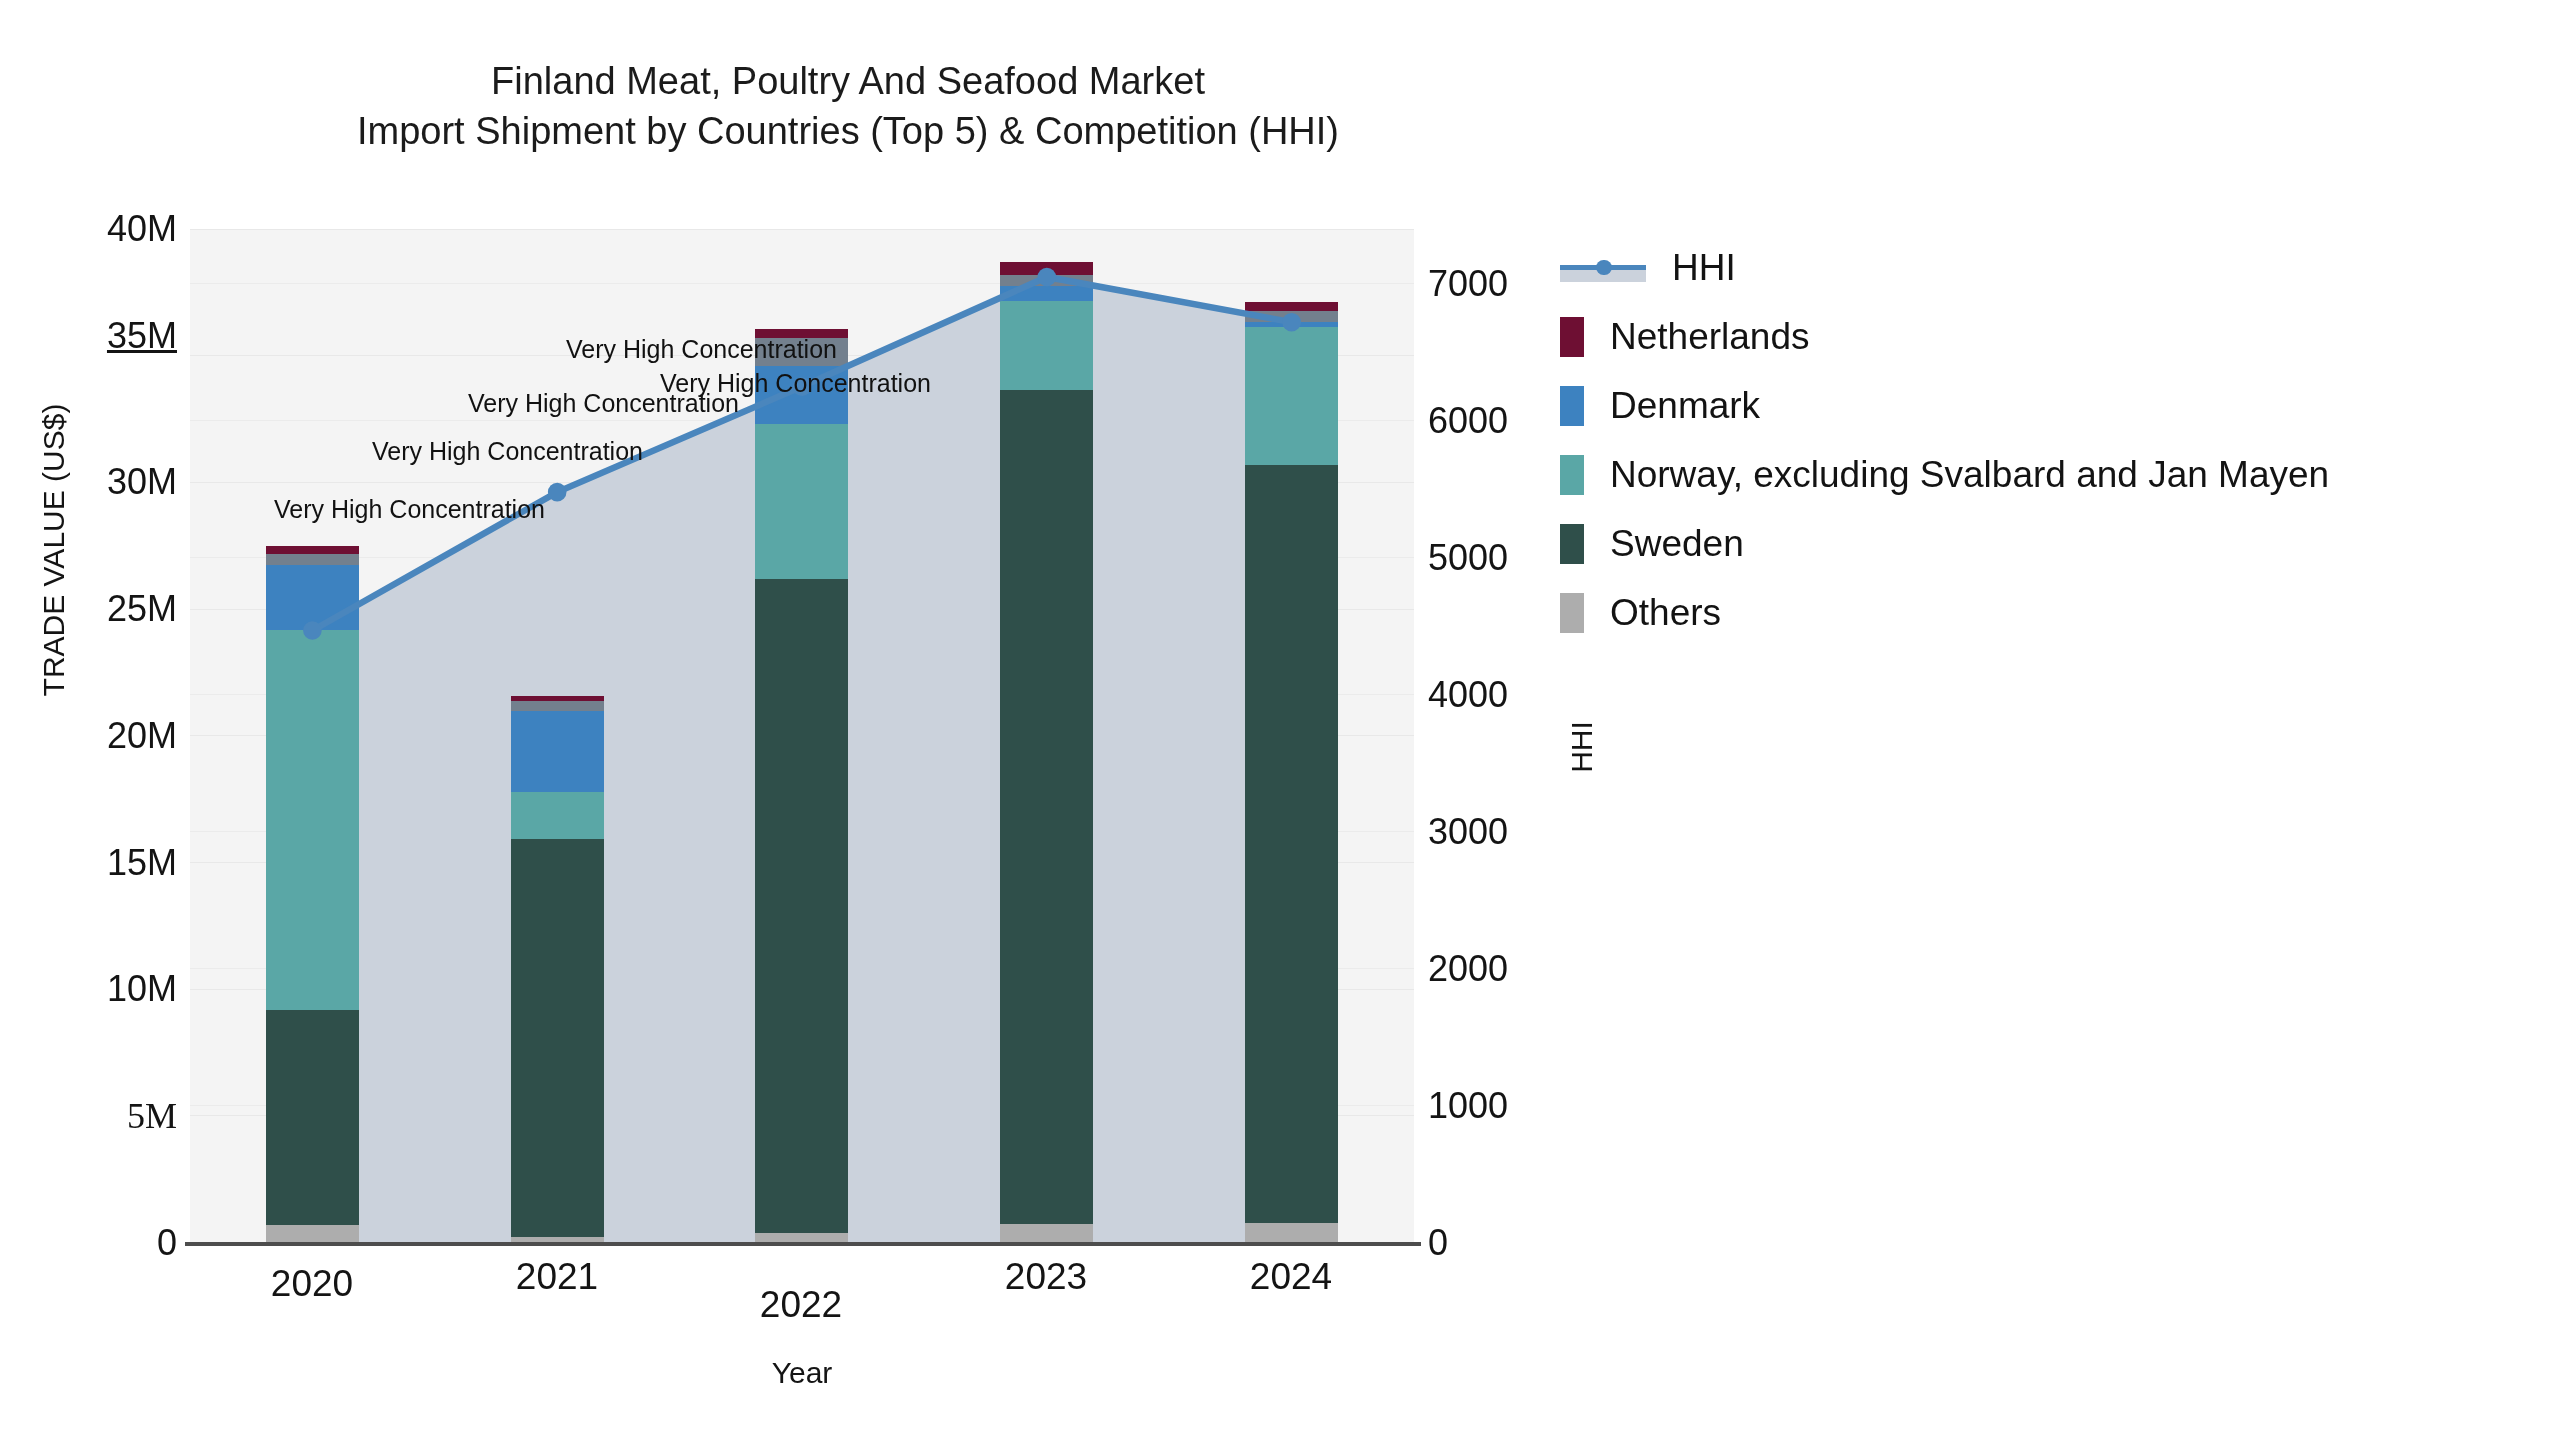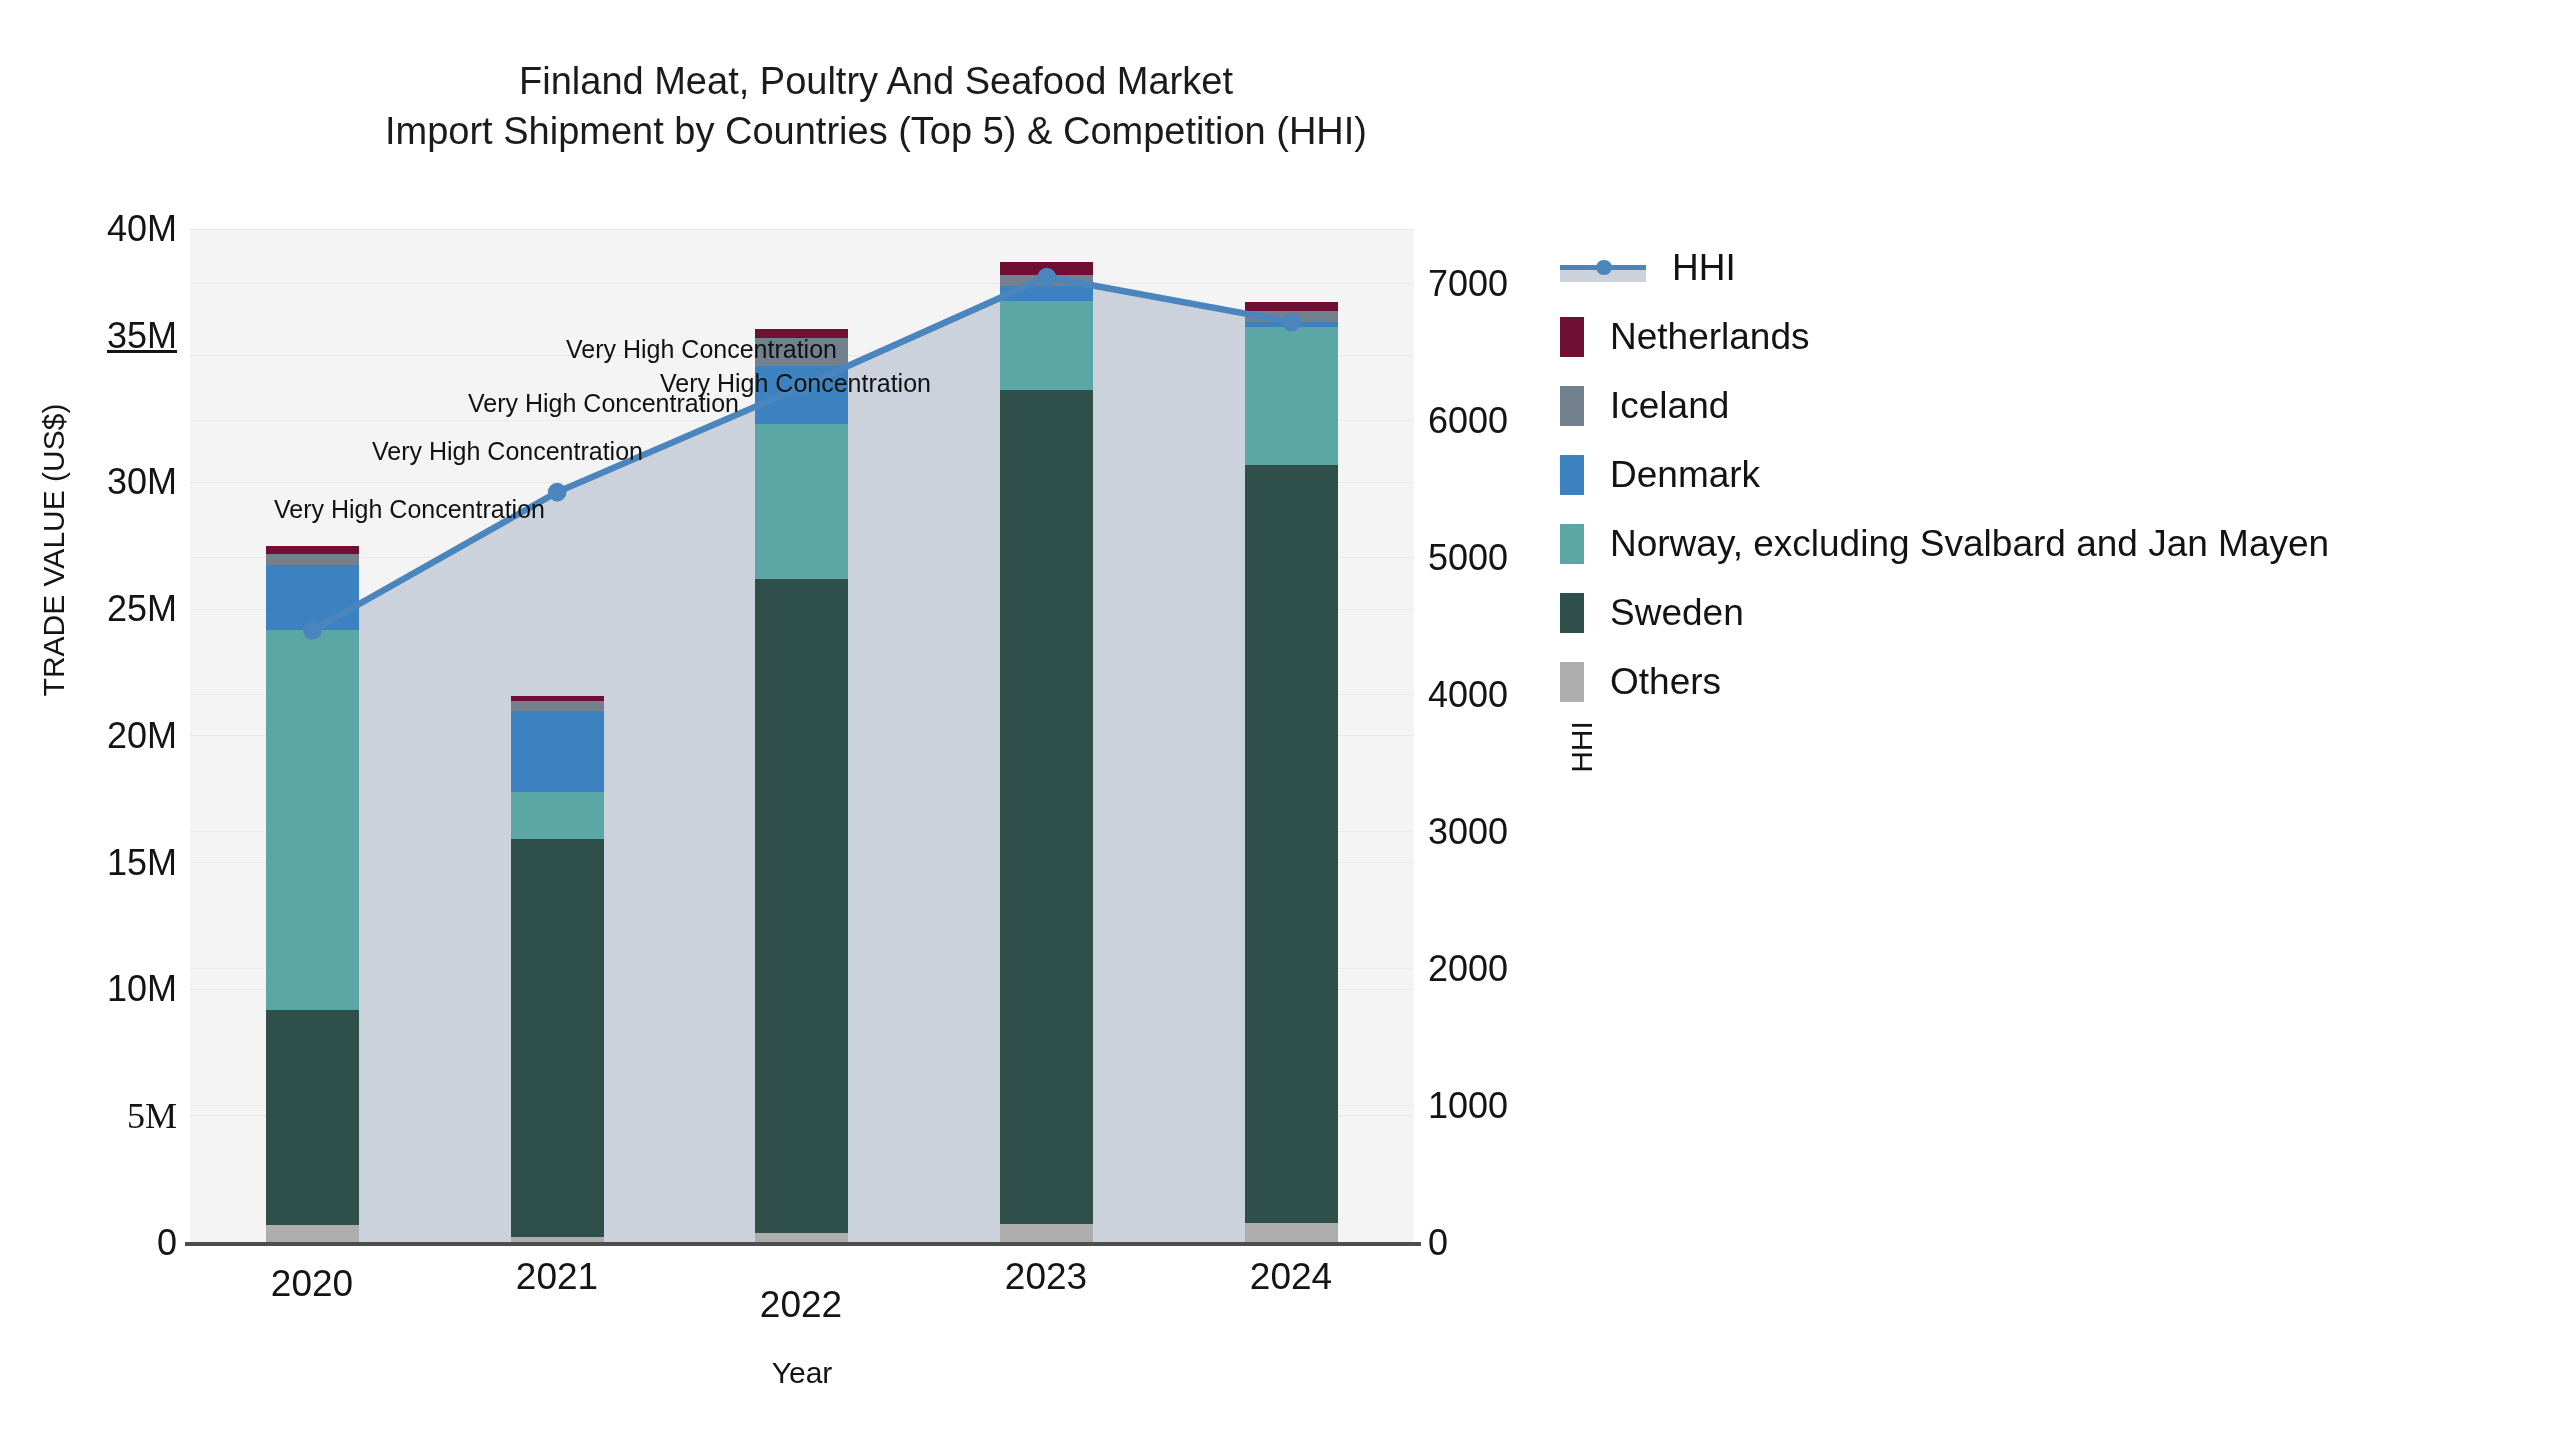--- a/index.html
+++ b/index.html
@@ -2,21 +2,21 @@
 <html style="font-size:11.4px"><head>
 <meta charset="utf-8">
 <style>
   html,body{margin:0;padding:0;}
   body{width:2576px;height:1449px;background:#ffffff;
        font-family:"Liberation Sans", sans-serif;color:#1a1a1a;overflow:hidden;}
   #root{position:relative;width:2576px;height:1449px;}
 
   
   .title{position:absolute;left:0;top:56px;width:1696px;text-align:center;
-         font-size:38px;line-height:1.32;color:#1b1b1b;font-weight:400;margin-left:28px;}
+         font-size:38px;line-height:1.32;color:#1b1b1b;font-weight:400;}
   .title div{white-space:nowrap;}
 
   
   .plot{position:absolute;left:190px;top:229px;width:1224px;height:1014px;
         background:#f4f4f4;overflow:hidden;}
   .gridline{position:absolute;left:0;width:100%;height:1.4px;background:#e8e8e8;}
   .gridline.r{background:#ebebeb;}
 
   
   .hhi-area{position:absolute;left:0;top:0;width:100%;height:100%;}
@@ -187,24 +187,20 @@
           <div class="stroke" style="background: rgb(74, 134, 189);"></div>
           <div class="dot" style="background: rgb(74, 134, 189);"></div>
         </div>
         <div class="lg-label">HHI</div>
       </div>
       <div class="lg-row">
         <div class="lg-swatch" style="background: rgb(110, 15, 51);"></div>
         <div class="lg-label">Netherlands</div>
       </div>
       <div class="lg-row">
-        <div class="lg-swatch" style="background: rgb(115, 128, 142);"></div>
-        <div class="lg-label">Iceland</div>
-      </div>
-      <div class="lg-row">
         <div class="lg-swatch" style="background: rgb(61, 130, 192);"></div>
         <div class="lg-label">Denmark</div>
       </div>
       <div class="lg-row">
         <div class="lg-swatch" style="background: rgb(90, 167, 166);"></div>
         <div class="lg-label">Norway, excluding Svalbard and Jan Mayen</div>
       </div>
       <div class="lg-row">
         <div class="lg-swatch" style="background: rgb(47, 79, 74);"></div>
         <div class="lg-label">Sweden</div>

